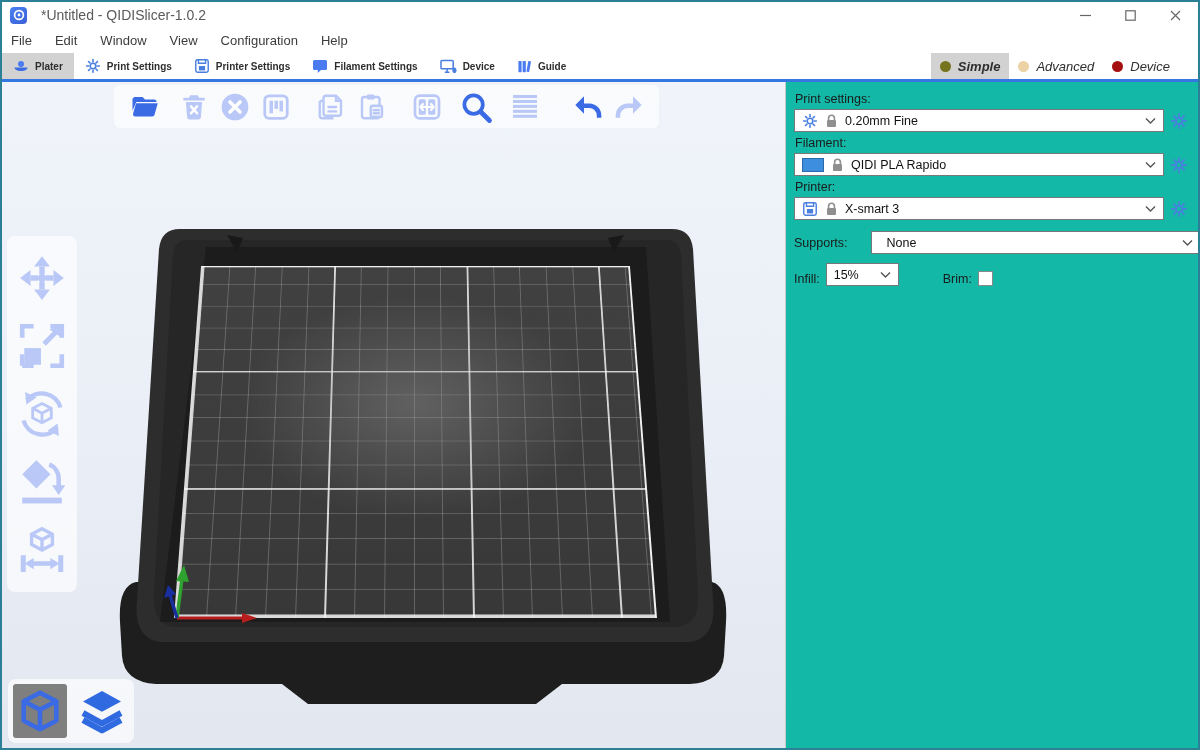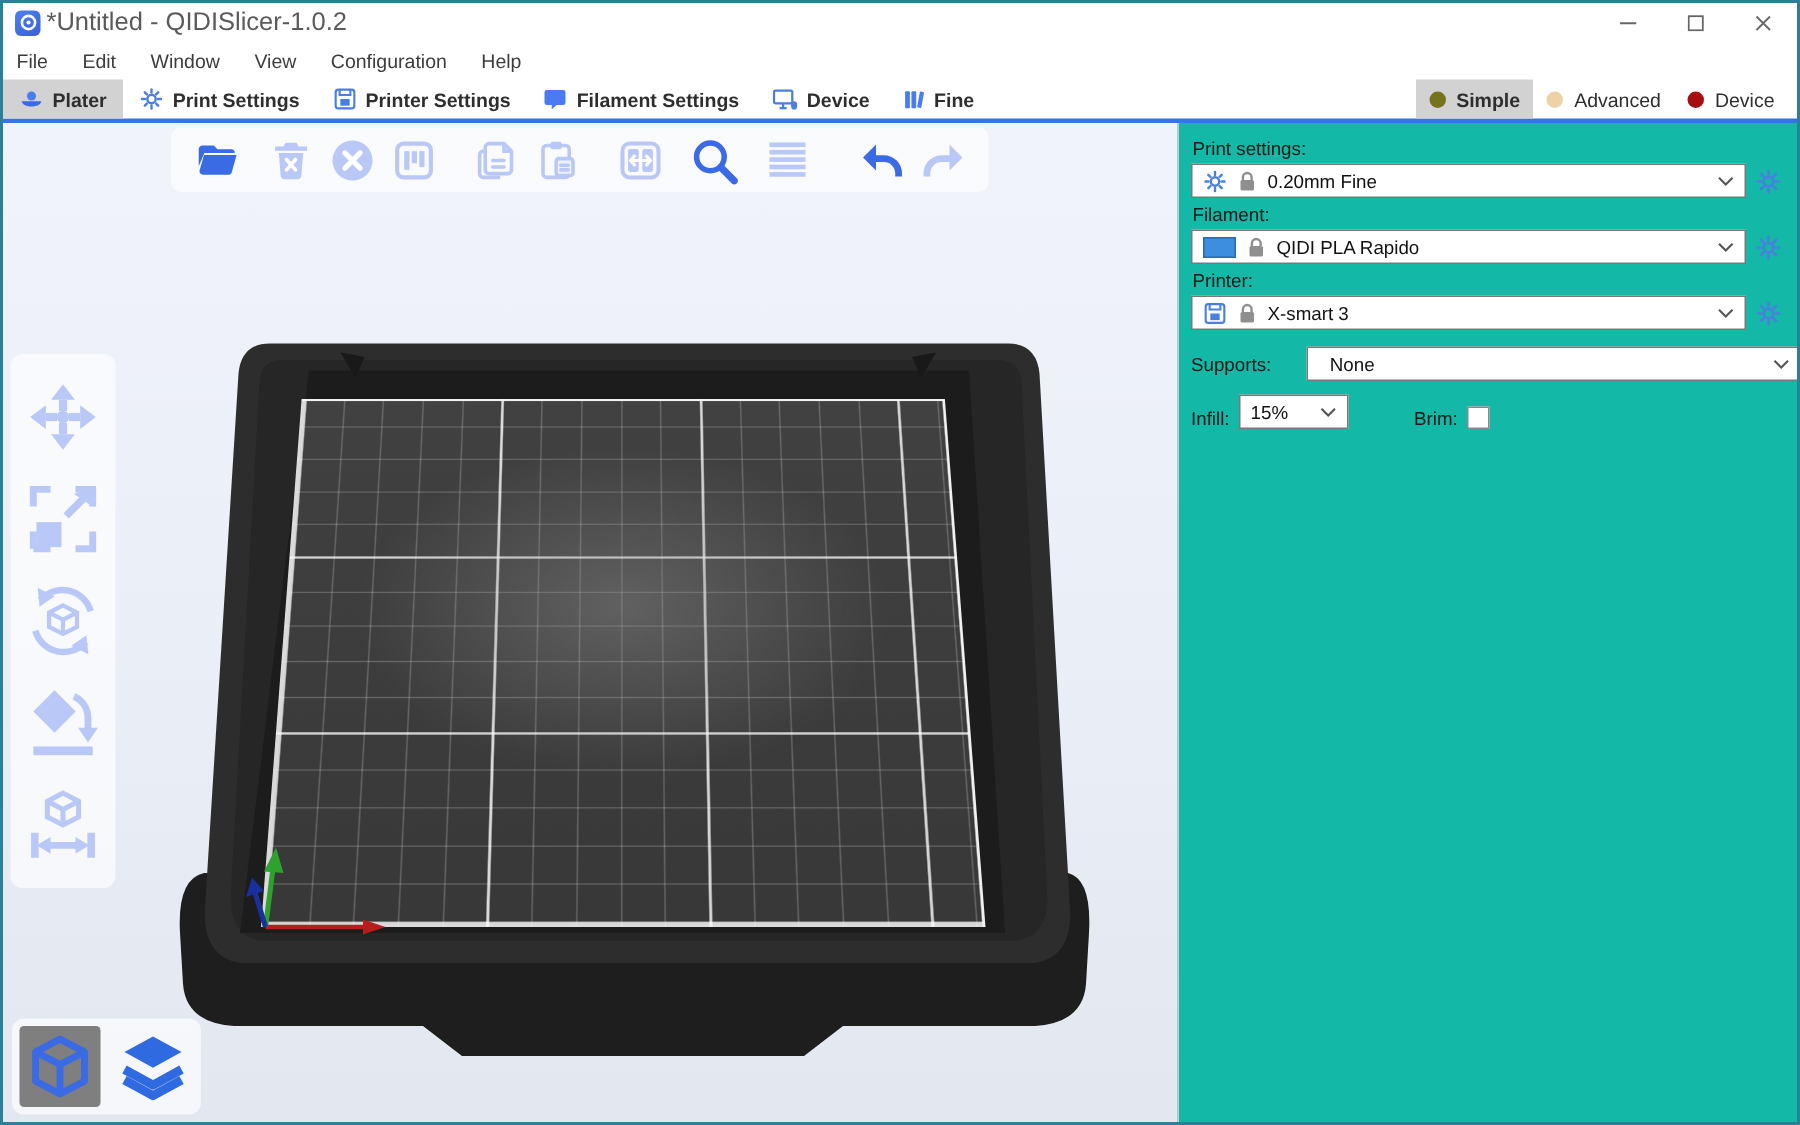--- a/index.html
+++ b/index.html
@@ -3,33 +3,33 @@
 <meta charset="utf-8">
 <style>
   * { margin:0; padding:0; box-sizing:border-box; }
   html,body { width:1200px; height:750px; font-family:"Liberation Sans",sans-serif; }
   .window{ width:1200px; height:750px; border:2px solid #2b7f97; background:#fff;
            display:flex; flex-direction:column; overflow:hidden; position:relative;}
   
   .titlebar{height:26px; display:flex; align-items:center; padding-left:8px; background:#fff; flex:0 0 auto;}
   .appicon{width:17px;height:17px;border-radius:4px;background:linear-gradient(145deg,#4b82f0,#3a5fd8);
            display:flex;align-items:center;justify-content:center;color:#fff;font-size:11px;font-weight:bold;}
-  .title-text{margin-left:4px;font-size:17px;color:#5a5a5a;}
+  .title-text{margin-left:14px;font-size:14px;color:#5a5a5a;}
   .wincontrols{margin-left:auto;display:flex;height:100%;}
   .winbtn{width:45px;height:100%;display:flex;align-items:center;justify-content:center;color:#666;font-size:13px;cursor:default;}
   .winbtn svg{stroke:#666;}
   
   .menubar{height:25px;display:flex;align-items:center;padding-left:9px;gap:23px;font-size:13px;color:#3c3c3c;flex:0 0 auto;}
   .menu-item{cursor:default;}
   
   .tabbar{height:29px;display:flex;align-items:stretch;border-bottom:3px solid #3577e0;flex:0 0 auto;}
-  .tab{display:flex;align-items:center;gap:6px;padding:0 11px;font-size:13px;font-weight:600;color:#2e2e2e;}
+  .tab{display:flex;align-items:center;gap:6px;padding:0 11px;font-size:10px;font-weight:600;color:#2e2e2e;}
   .tab.active{background:#d2d2d2;}
   .tab svg{flex:0 0 auto;}
-  .modes{margin-left:auto;display:flex;align-items:stretch;padding-right:6px;}
+  .modes{margin-left:auto;display:flex;align-items:stretch;padding-right:19px;font-style:italic;}
   .mode{display:flex;align-items:center;gap:7px;padding:0 9px;font-size:13px;color:#2e2e2e;}
   .mode.active{background:#d2d2d2;font-weight:bold;}
   .dot{width:11px;height:11px;border-radius:50%;}
   .dot-simple{background:#75731d;} .dot-advanced{background:#ecd2a4;} .dot-expert{background:#a50f0f;}
   
   .main{flex:1;display:flex;min-height:0;}
   .viewport{flex:1;position:relative;overflow:hidden;
             background:linear-gradient(180deg,#f0f3fa 0%,#eaeef6 55%,#e2e7f0 100%);}
   
   .top-toolbar{position:absolute;left:112px;top:3px;height:43px;display:flex;align-items:center;
@@ -168,21 +168,21 @@
       <span>Device</span>
     </div>
     <div class="tab">
       <span>
         <svg width="15" height="15" viewBox="0 0 16 16" fill="#4a7bf0">
             <rect x="1.5" y="2" width="3.4" height="12" rx="0.6"></rect>
             <rect x="6" y="2" width="3.4" height="12" rx="0.6"></rect>
             <rect x="11" y="2.2" width="3" height="11.6" rx="0.6" transform="rotate(10 12.5 8)"></rect>
           </svg>
       </span>
-      <span>Fine</span>
+      <span>Guide</span>
     </div>
 
     <div class="modes">
       <div class="mode active">
         <span class="dot dot-simple"></span>
         <span>Simple</span>
       </div>
       <div class="mode">
         <span class="dot dot-advanced"></span>
         <span>Advanced</span>

